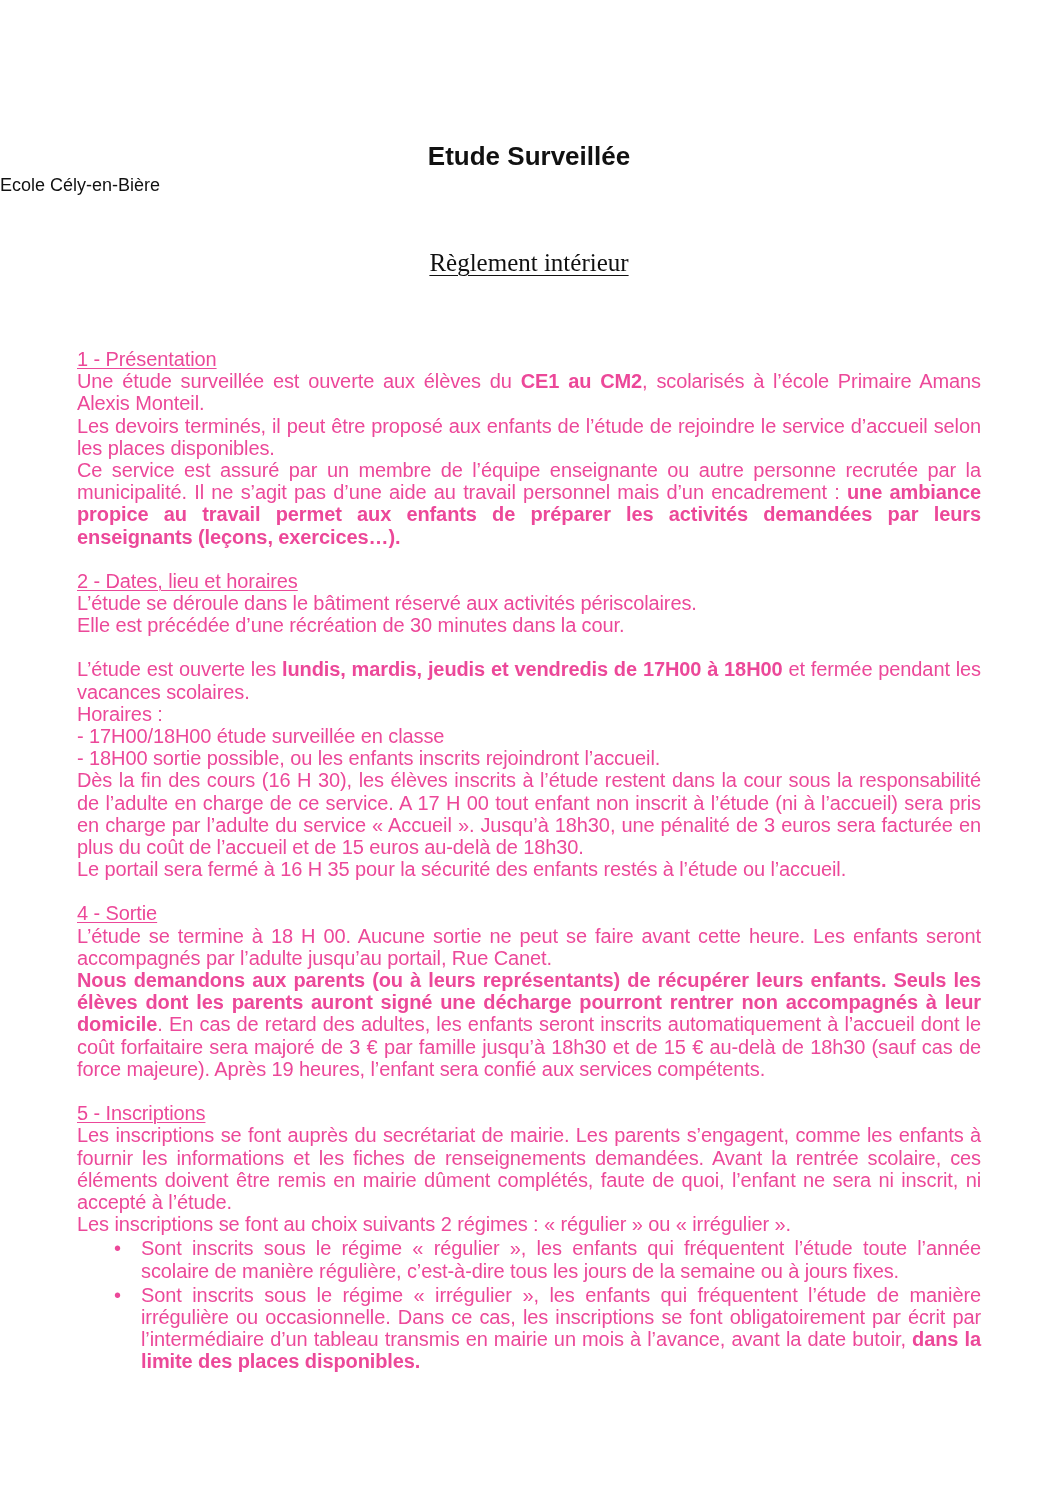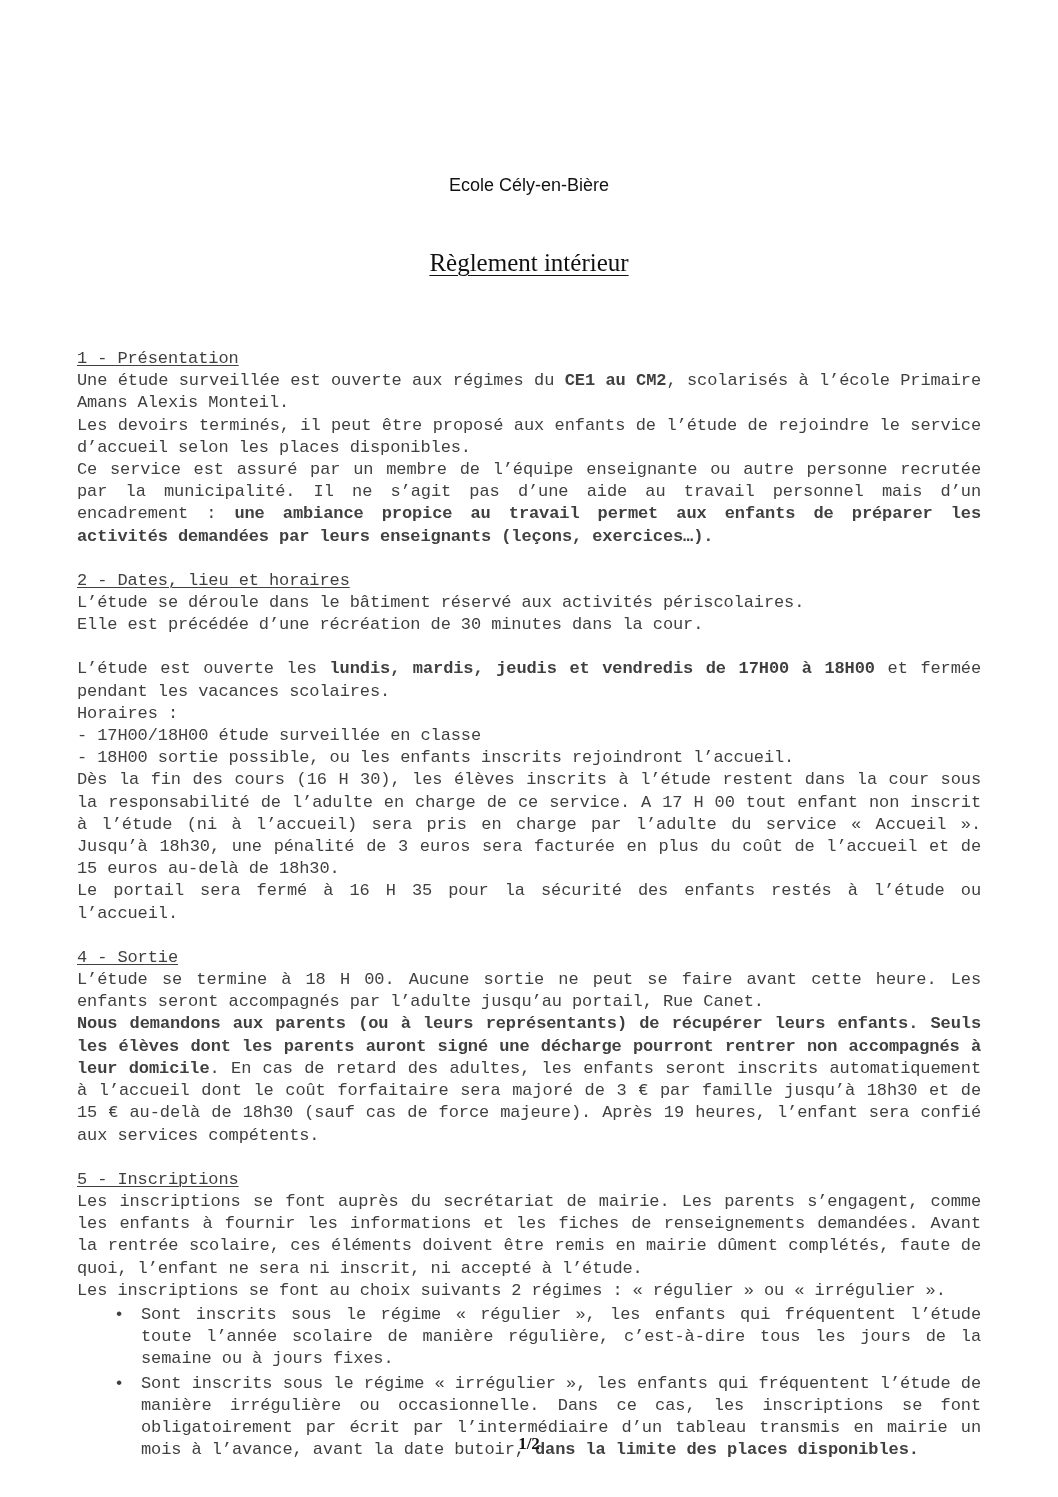--- a/index.html
+++ b/index.html
@@ -1,53 +1,54 @@
 <!DOCTYPE html>
 <html><head>
 <meta charset="utf-8">
 <style>
   html, body { margin: 0; padding: 0; background: #ffffff; }
   body { width: 1058px; height: 1497px; position: relative; overflow: hidden; color: #111; }
   .page { position: absolute; left: 0; top: 0; width: 1058px; height: 1497px; background: #fff; }
   .title { position: absolute; top: 141px; left: 0; width: 1058px; text-align: center;
     font-family: "Liberation Sans", sans-serif; font-weight: bold; font-size: 26px; color: #111; }
-  .subtitle { position: absolute; top: 175px; left: 0; width: 1058px; text-align: center;
+  .subtitle { position: absolute; top: 175px; left: 0; width: 1058px; 
     font-family: "Liberation Sans", sans-serif; font-size: 18px; color: #111; }
   .doc-heading { position: absolute; top: 249px; left: 0; width: 1058px; text-align: center;
     font-family: "Liberation Serif", serif; font-size: 25px; color: #111; }
   .doc-heading span { text-decoration: underline; text-decoration-thickness: 1px; text-underline-offset: 4px; }
   .body { position: absolute; left: 77px; top: 348px; width: 904px;
-    font-family: Liberation Mono, monospace; font-size: 17px; line-height: 22.2px; color: #404040;
+    font-family: Liberation Sans, sans-serif; font-size: 20px; line-height: 22.2px; color: #ec4899;
     text-align: justify; letter-spacing: -0.1px; }
   .section-title { text-decoration: underline; text-decoration-thickness: 1px; text-underline-offset: 2px; margin: 0; }
   p { margin: 0; }
   .gap { height: 22px; }
   b { font-weight: bold; }
   .horaires { display: flex; flex-direction: column; }
   .horaires .label { width: 137px; flex: none; }
   .horaires .lines { flex: 1; }
   ul.bullets { margin: 2px 0 0 0; padding: 0; list-style: none; }
   ul.bullets li { position: relative; padding-left: 64px; margin-bottom: 2px; }
   ul.bullets li .bullet { position: absolute; left: 37px; top: 0; }
   .page-number { position: absolute; top: 1434px; left: 0; width: 1058px; text-align: center;
     font-family: "Liberation Serif", serif; font-weight: bold; font-size: 17px; color: #111; }
 </style>
 </head>
 <body>
 
 <div class="page">
 
+  <div class="title">Etude Surveillée</div>
   <div class="subtitle">Ecole Cély-en-Bière</div>
   <div class="doc-heading"><span>Règlement intérieur</span></div>
 
   <div class="body">
 
     <section>
       <p><span class="section-title">1 - Présentation</span></p>
-      <p><span>Une étude surveillée est ouverte aux régimes du </span><b>CE1 au CM2</b><span>, scolarisés à l’école Primaire Amans Alexis Monteil.</span></p>
+      <p><span>Une étude surveillée est ouverte aux élèves du </span><b>CE1 au CM2</b><span>, scolarisés à l’école Primaire Amans Alexis Monteil.</span></p>
       <p>Les devoirs terminés, il peut être proposé aux enfants de l’étude de rejoindre le service d’accueil selon les places disponibles.</p>
       <p><span>Ce service est assuré par un membre de l’équipe enseignante ou autre personne recrutée par la municipalité. Il ne s’agit pas d’une aide au travail personnel mais d’un encadrement : </span><b>une ambiance propice au travail permet aux enfants de préparer les activités demandées par leurs enseignants (leçons, exercices…).</b></p>
     </section>
 
     <div class="gap"></div>
 
     <section>
       <p><span class="section-title">2 - Dates, lieu et horaires</span></p>
       <p>L’étude se déroule dans le bâtiment réservé aux activités périscolaires.</p>
       <p>Elle est précédée d’une récréation de 30 minutes dans la cour.</p>
@@ -87,14 +88,13 @@
           <span>Sont inscrits sous le régime « régulier », les enfants qui fréquentent l’étude toute l’année scolaire de manière régulière, c’est-à-dire tous les jours de la semaine ou à jours fixes.</span>
         </li>
         <li>
           <span class="bullet">•</span>
           <span>Sont inscrits sous le régime « irrégulier », les enfants qui fréquentent l’étude de manière irrégulière ou occasionnelle. Dans ce cas, les inscriptions se font obligatoirement par écrit  par l’intermédiaire d’un tableau transmis en mairie un mois à l’avance, avant la date butoir, </span><b>dans la limite des places disponibles.</b>
         </li>
       </ul>
     </section>
   </div>
 
-  <div class="page-number">1/2</div>
 </div>
 
 </body></html>

